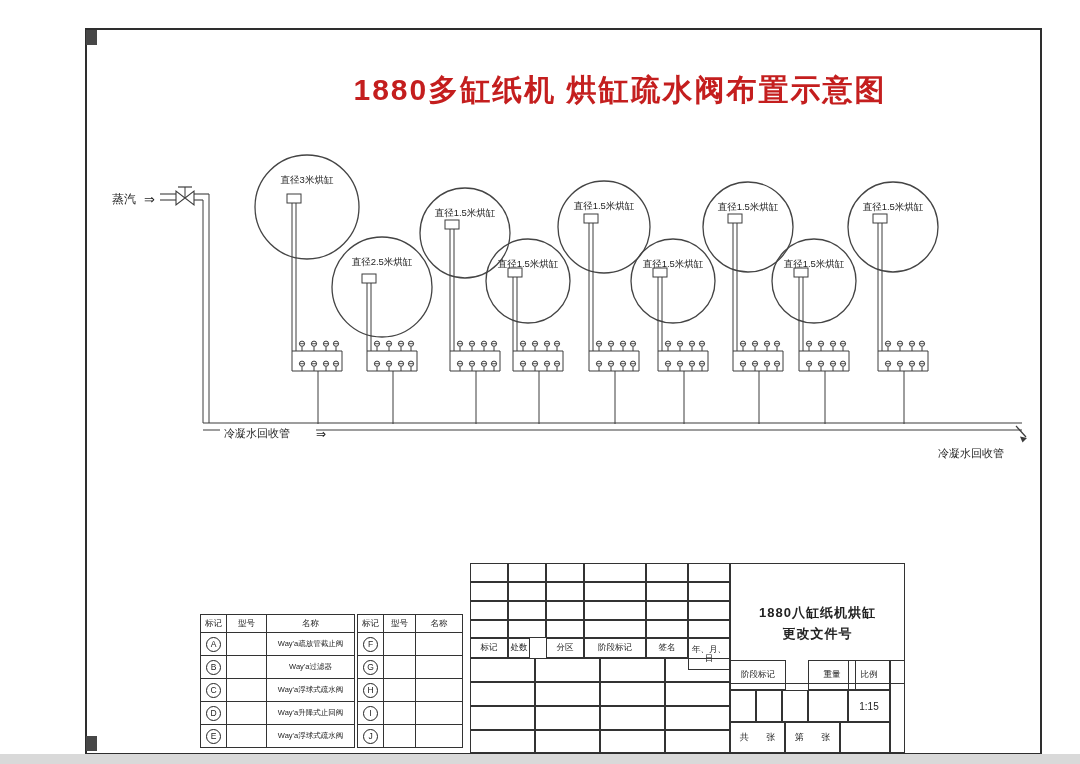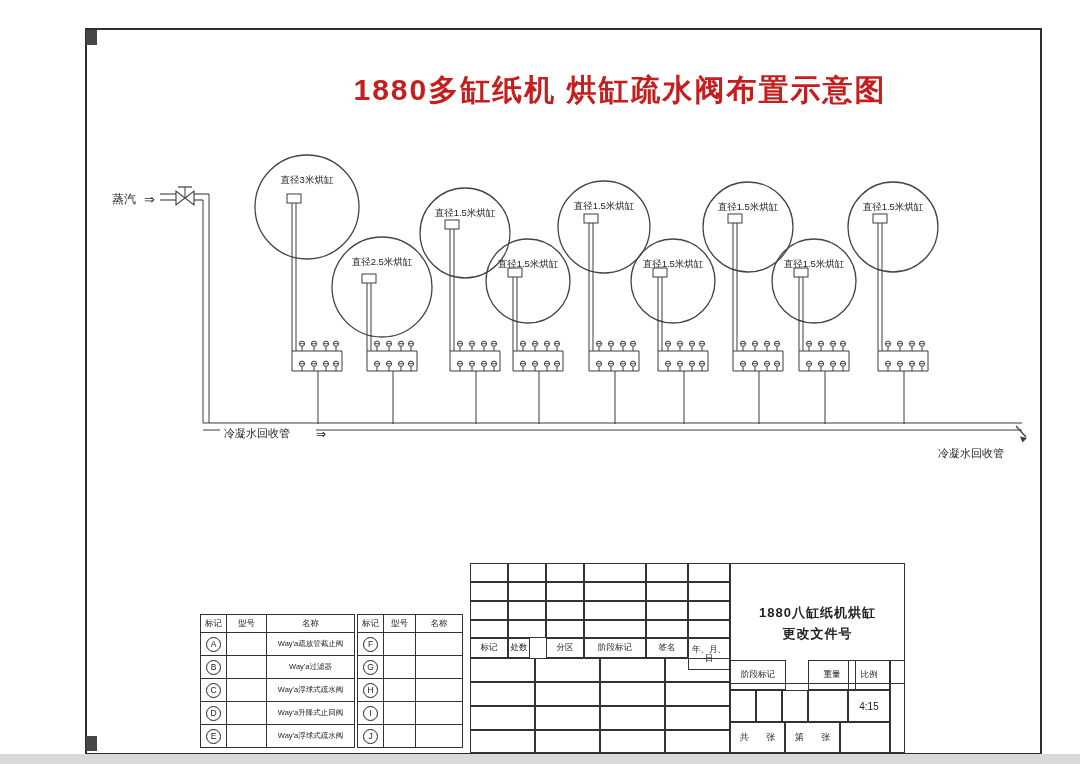--- a/index.html
+++ b/index.html
@@ -466,21 +466,21 @@
   </div>
 
   <div class="cell" style="left:260px;top:97px;width:56px;height:30px">阶段标记</div>
   <div class="cell" style="left:338px;top:97px;width:48px;height:30px">重量</div>
   <div class="cell" style="left:378px;top:97px;width:42px;height:30px">比例</div>
 
   <div class="cell" style="left:260px;top:127px;width:26px;height:32px"></div>
   <div class="cell" style="left:286px;top:127px;width:26px;height:32px"></div>
   <div class="cell" style="left:312px;top:127px;width:26px;height:32px"></div>
   <div class="cell" style="left:338px;top:127px;width:40px;height:32px"></div>
-  <div class="cell scale-val" style="left:378px;top:127px;width:42px;height:32px">4:15</div>
+  <div class="cell scale-val" style="left:378px;top:127px;width:42px;height:32px">1:15</div>
 
   <div class="cell sheet" style="left:260px;top:159px;width:55px;height:31px">
     <span>共</span>
     <span>张</span>
   </div>
   <div class="cell sheet" style="left:315px;top:159px;width:55px;height:31px">
     <span>第</span>
     <span>张</span>
   </div>
   <div class="cell" style="left:370px;top:159px;width:50px;height:31px"></div>

